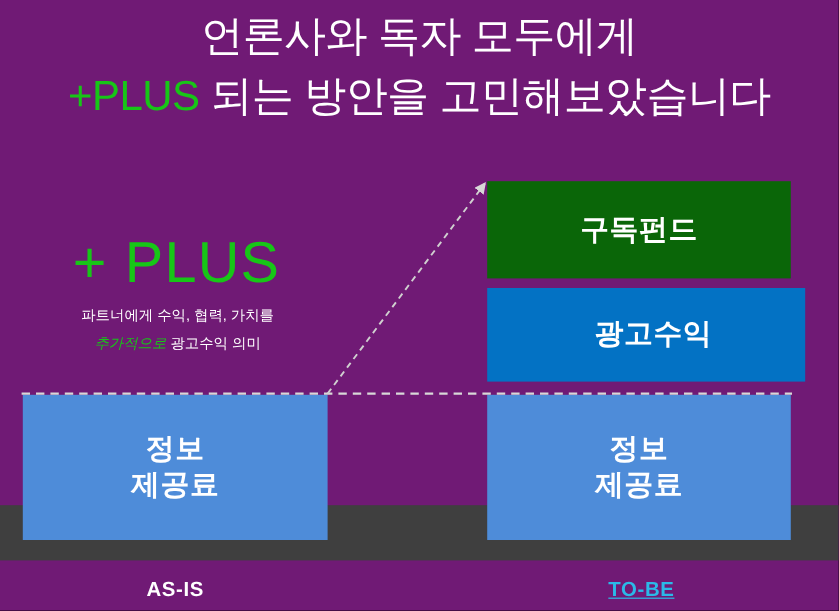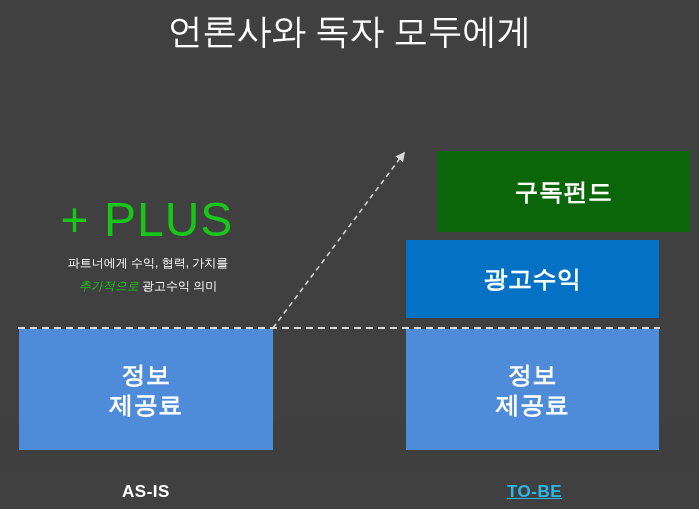--- a/index.html
+++ b/index.html
@@ -4,21 +4,21 @@
 <style>
   html, body {
     margin: 0;
     padding: 0;
     background: #000000;
   }
   #slide {
     position: relative;
     width: 699px;
     height: 509px;
-    background: #404040;
+    background: #701a75;
     overflow: hidden;
     font-family: "Liberation Sans", "DejaVu Sans", sans-serif;
   }
 
   
   .title-block {
     position: absolute;
     left: 0;
     top: 6px;
     width: 699px;
@@ -106,28 +106,28 @@
     width: 253px;
     height: 121px;
     background: #4E8CD9;
   }
   .bar-ad {
     left: 406px;
     top: 240px;
     width: 253px;
     height: 78px;
     background: #0372C4;
+    padding-left: 12px;
   }
   .bar-fund {
     left: 406px;
     top: 151px;
     width: 253px;
     height: 81px;
     background: #0A6608;
-    margin-left: 31px;
   }
 
   
   .connector-svg {
     position: absolute;
     left: 0;
     top: 0;
     width: 699px;
     height: 509px;
     pointer-events: none;
@@ -155,20 +155,21 @@
     text-decoration: underline;
   }
 </style>
 </head>
 <body>
 
 <div id="slide">
 
   <div class="title-block">
     <div class="title-line">언론사와 독자 모두에게</div>
+    <div class="title-line"><span class="title-plus">+PLUS</span><span> 되는 방안을 고민해보았습니다</span></div>
   </div>
 
   <div class="gray-band"></div>
 
   <div class="plus-heading">+ PLUS</div>
   <div class="plus-desc">
     <div>파트너에게 수익, 협력, 가치를</div>
     <div><span class="desc-hl">추가적으로</span><span> 광고수익 의미</span></div>
   </div>
 

